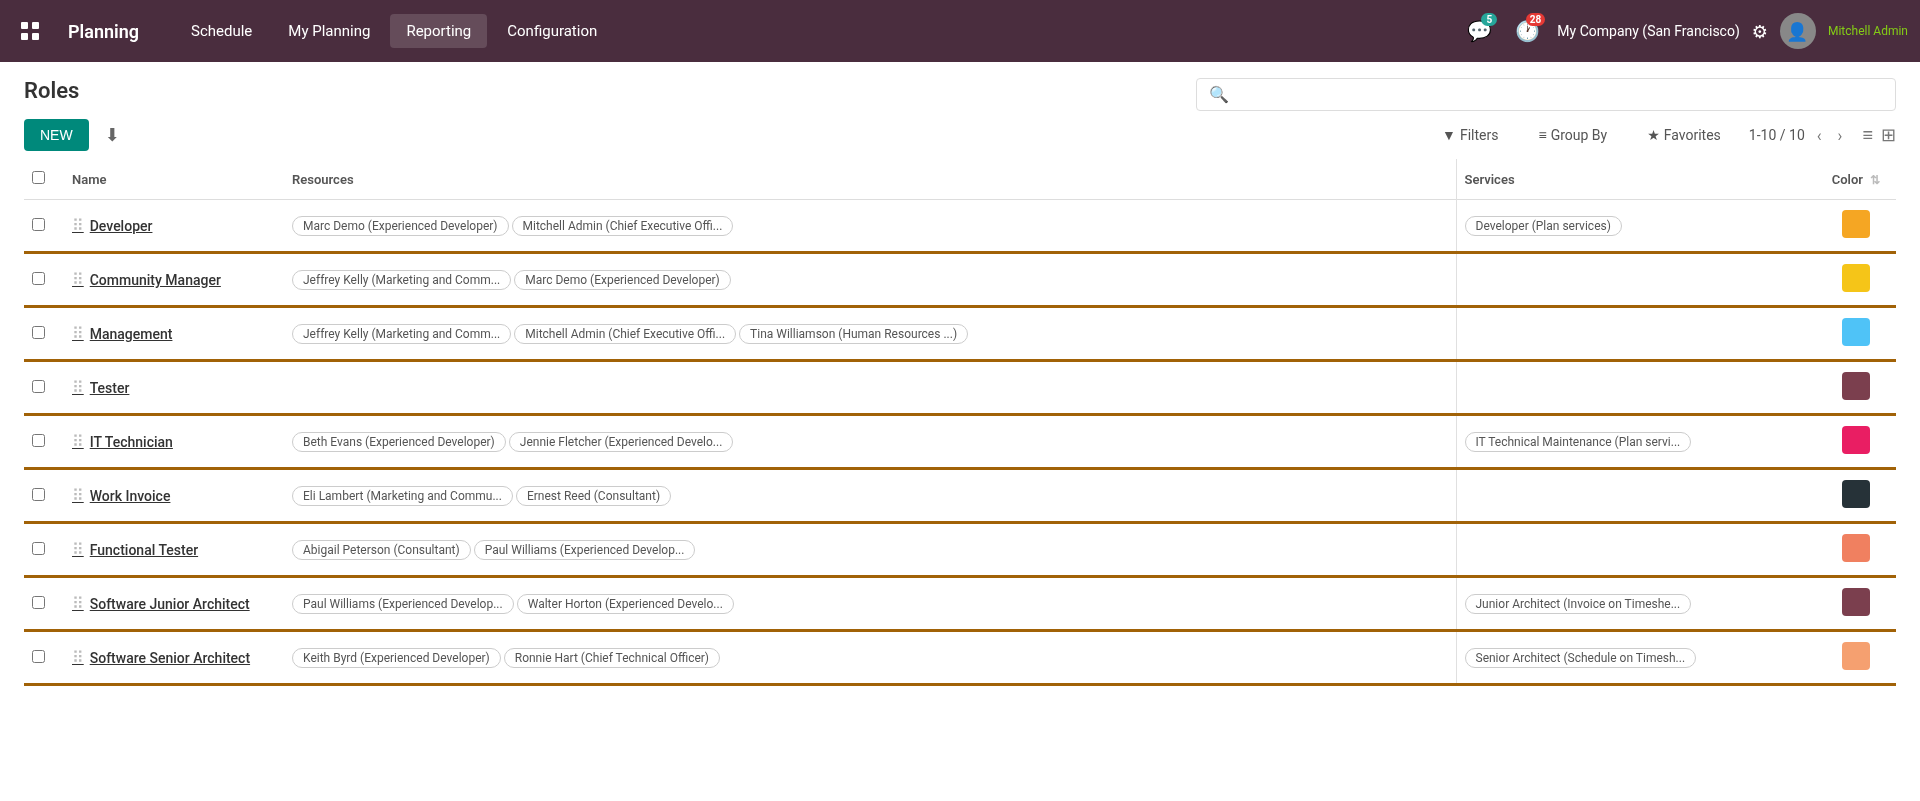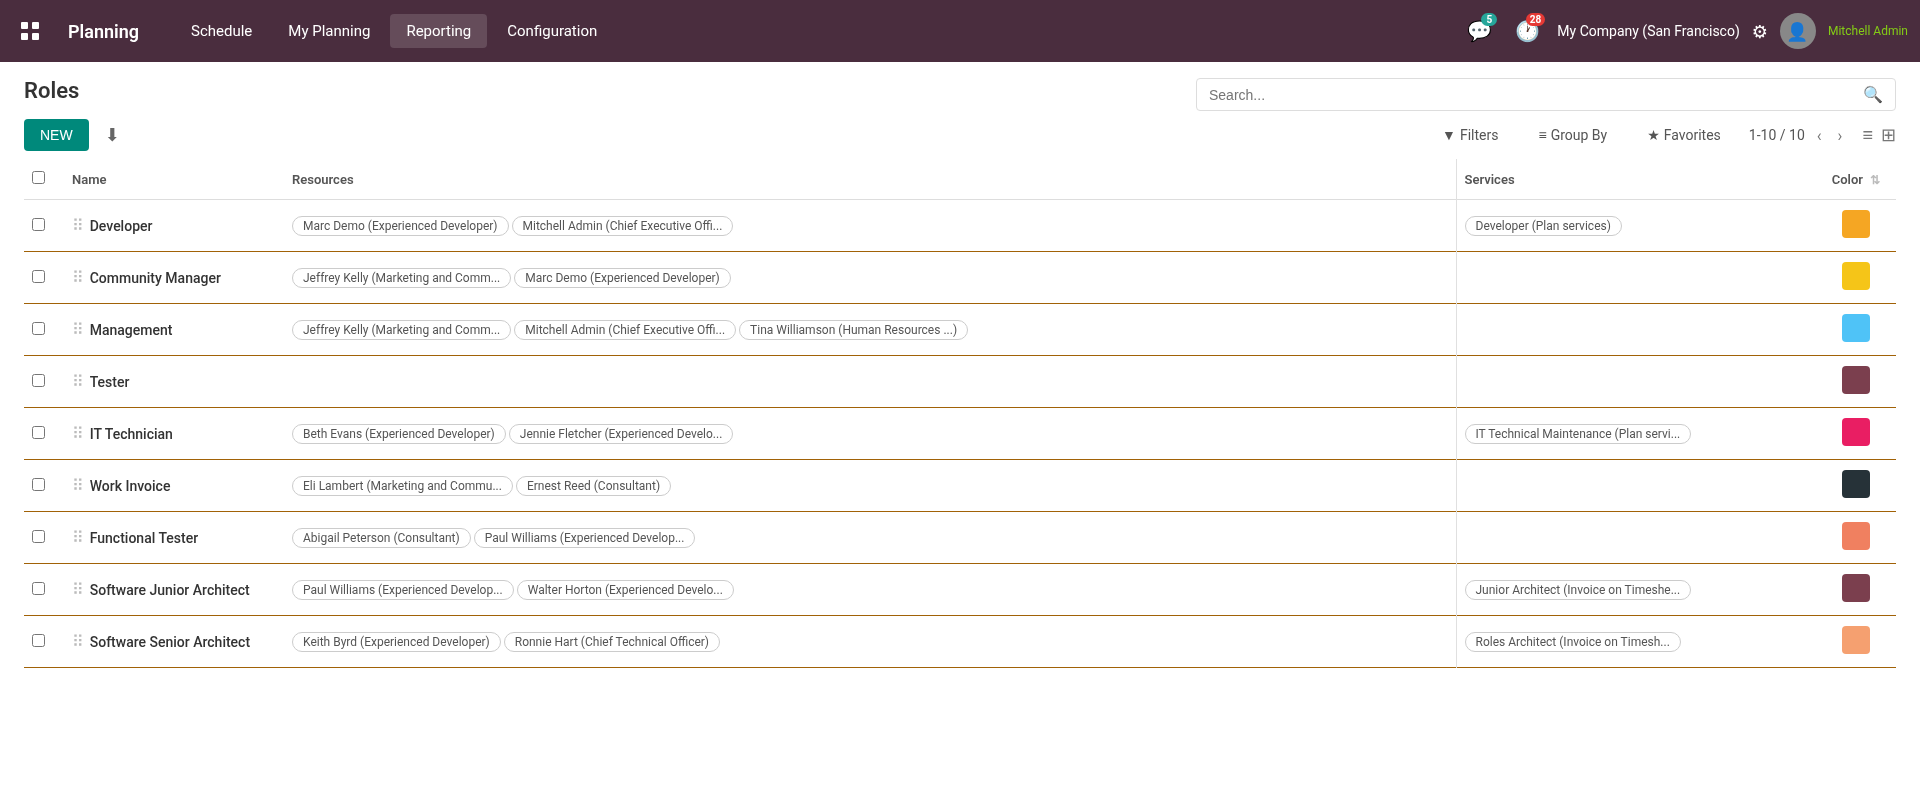--- a/index.html
+++ b/index.html
@@ -102,21 +102,21 @@
     thead th {
       padding: 12px 8px; text-align: left; font-size: 13px; font-weight: 600; color: #555;
       background: #fff;
     }
     thead th.col-check { width: 40px; }
     thead th.col-name { width: 220px; margin-left: 41px; }
     thead th.col-resources { }
     thead th.col-services { width: 360px; }
     thead th.col-color { width: 80px; text-align: center; }
 
-    tbody tr { border-bottom: 1px solid #a16207; }
+    tbody tr { border-bottom: 3px solid #a16207; text-decoration: underline; }
     tbody td { padding: 10px 8px; vertical-align: middle; }
     tbody td.col-check { width: 40px; }
 
     .drag-handle { color: #bbb; cursor: grab; margin-right: 6px; font-size: 16px; }
     .role-name { font-size: 14px; color: #333; font-weight: 500; }
 
     .tag {
       display: inline-block; border: 1px solid #ccc; border-radius: 12px;
       padding: 2px 10px; font-size: 12px; color: #555; margin: 2px 3px 2px 0;
       white-space: nowrap;
@@ -167,21 +167,20 @@
     <div class="user-avatar">👤</div>
     <span class="user-name">Mitchell Admin</span>
   </div>
 </nav>
 
 <div class="page-wrapper">
 
   <div class="page-header">
     <h1 class="page-title">Roles</h1>
     <div class="search-bar">
-      <input type="text" placeholder="Search..." style="">
       <span class="search-icon">🔍</span>
     </div>
   </div>
 
   <div class="toolbar">
     <button class="btn-new">NEW</button>
     <button class="btn-import" title="Import">⬇</button>
 
     <div class="toolbar-right">
       <div class="filter-btn">
@@ -286,20 +285,20 @@
             <td class="col-check"><input type="checkbox" style=""></td>
             <td><span class="drag-handle">⠿</span><span class="role-name">Software Junior Architect</span></td>
             <td><span class="tag">Paul Williams (Experienced Develop...</span><span class="tag">Walter Horton (Experienced Develo...</span></td>
             <td class="col-services"><span class="tag">Junior Architect (Invoice on Timeshe...</span></td>
             <td class="col-color"><span class="color-swatch" style="background-color: rgb(123, 63, 78);"></span></td>
           </tr>
           <tr>
             <td class="col-check"><input type="checkbox" style=""></td>
             <td><span class="drag-handle">⠿</span><span class="role-name">Software Senior Architect</span></td>
             <td><span class="tag">Keith Byrd (Experienced Developer)</span><span class="tag">Ronnie Hart (Chief Technical Officer)</span></td>
-            <td class="col-services"><span class="tag">Roles Architect (Invoice on Timesh...</span></td>
+            <td class="col-services"><span class="tag">Senior Architect (Schedule on Timesh...</span></td>
             <td class="col-color"><span class="color-swatch" style="background-color: rgb(245, 160, 112);"></span></td>
           </tr>
         </tbody>
     </table>
   </div>
 
 </div>
 
 </body></html>

